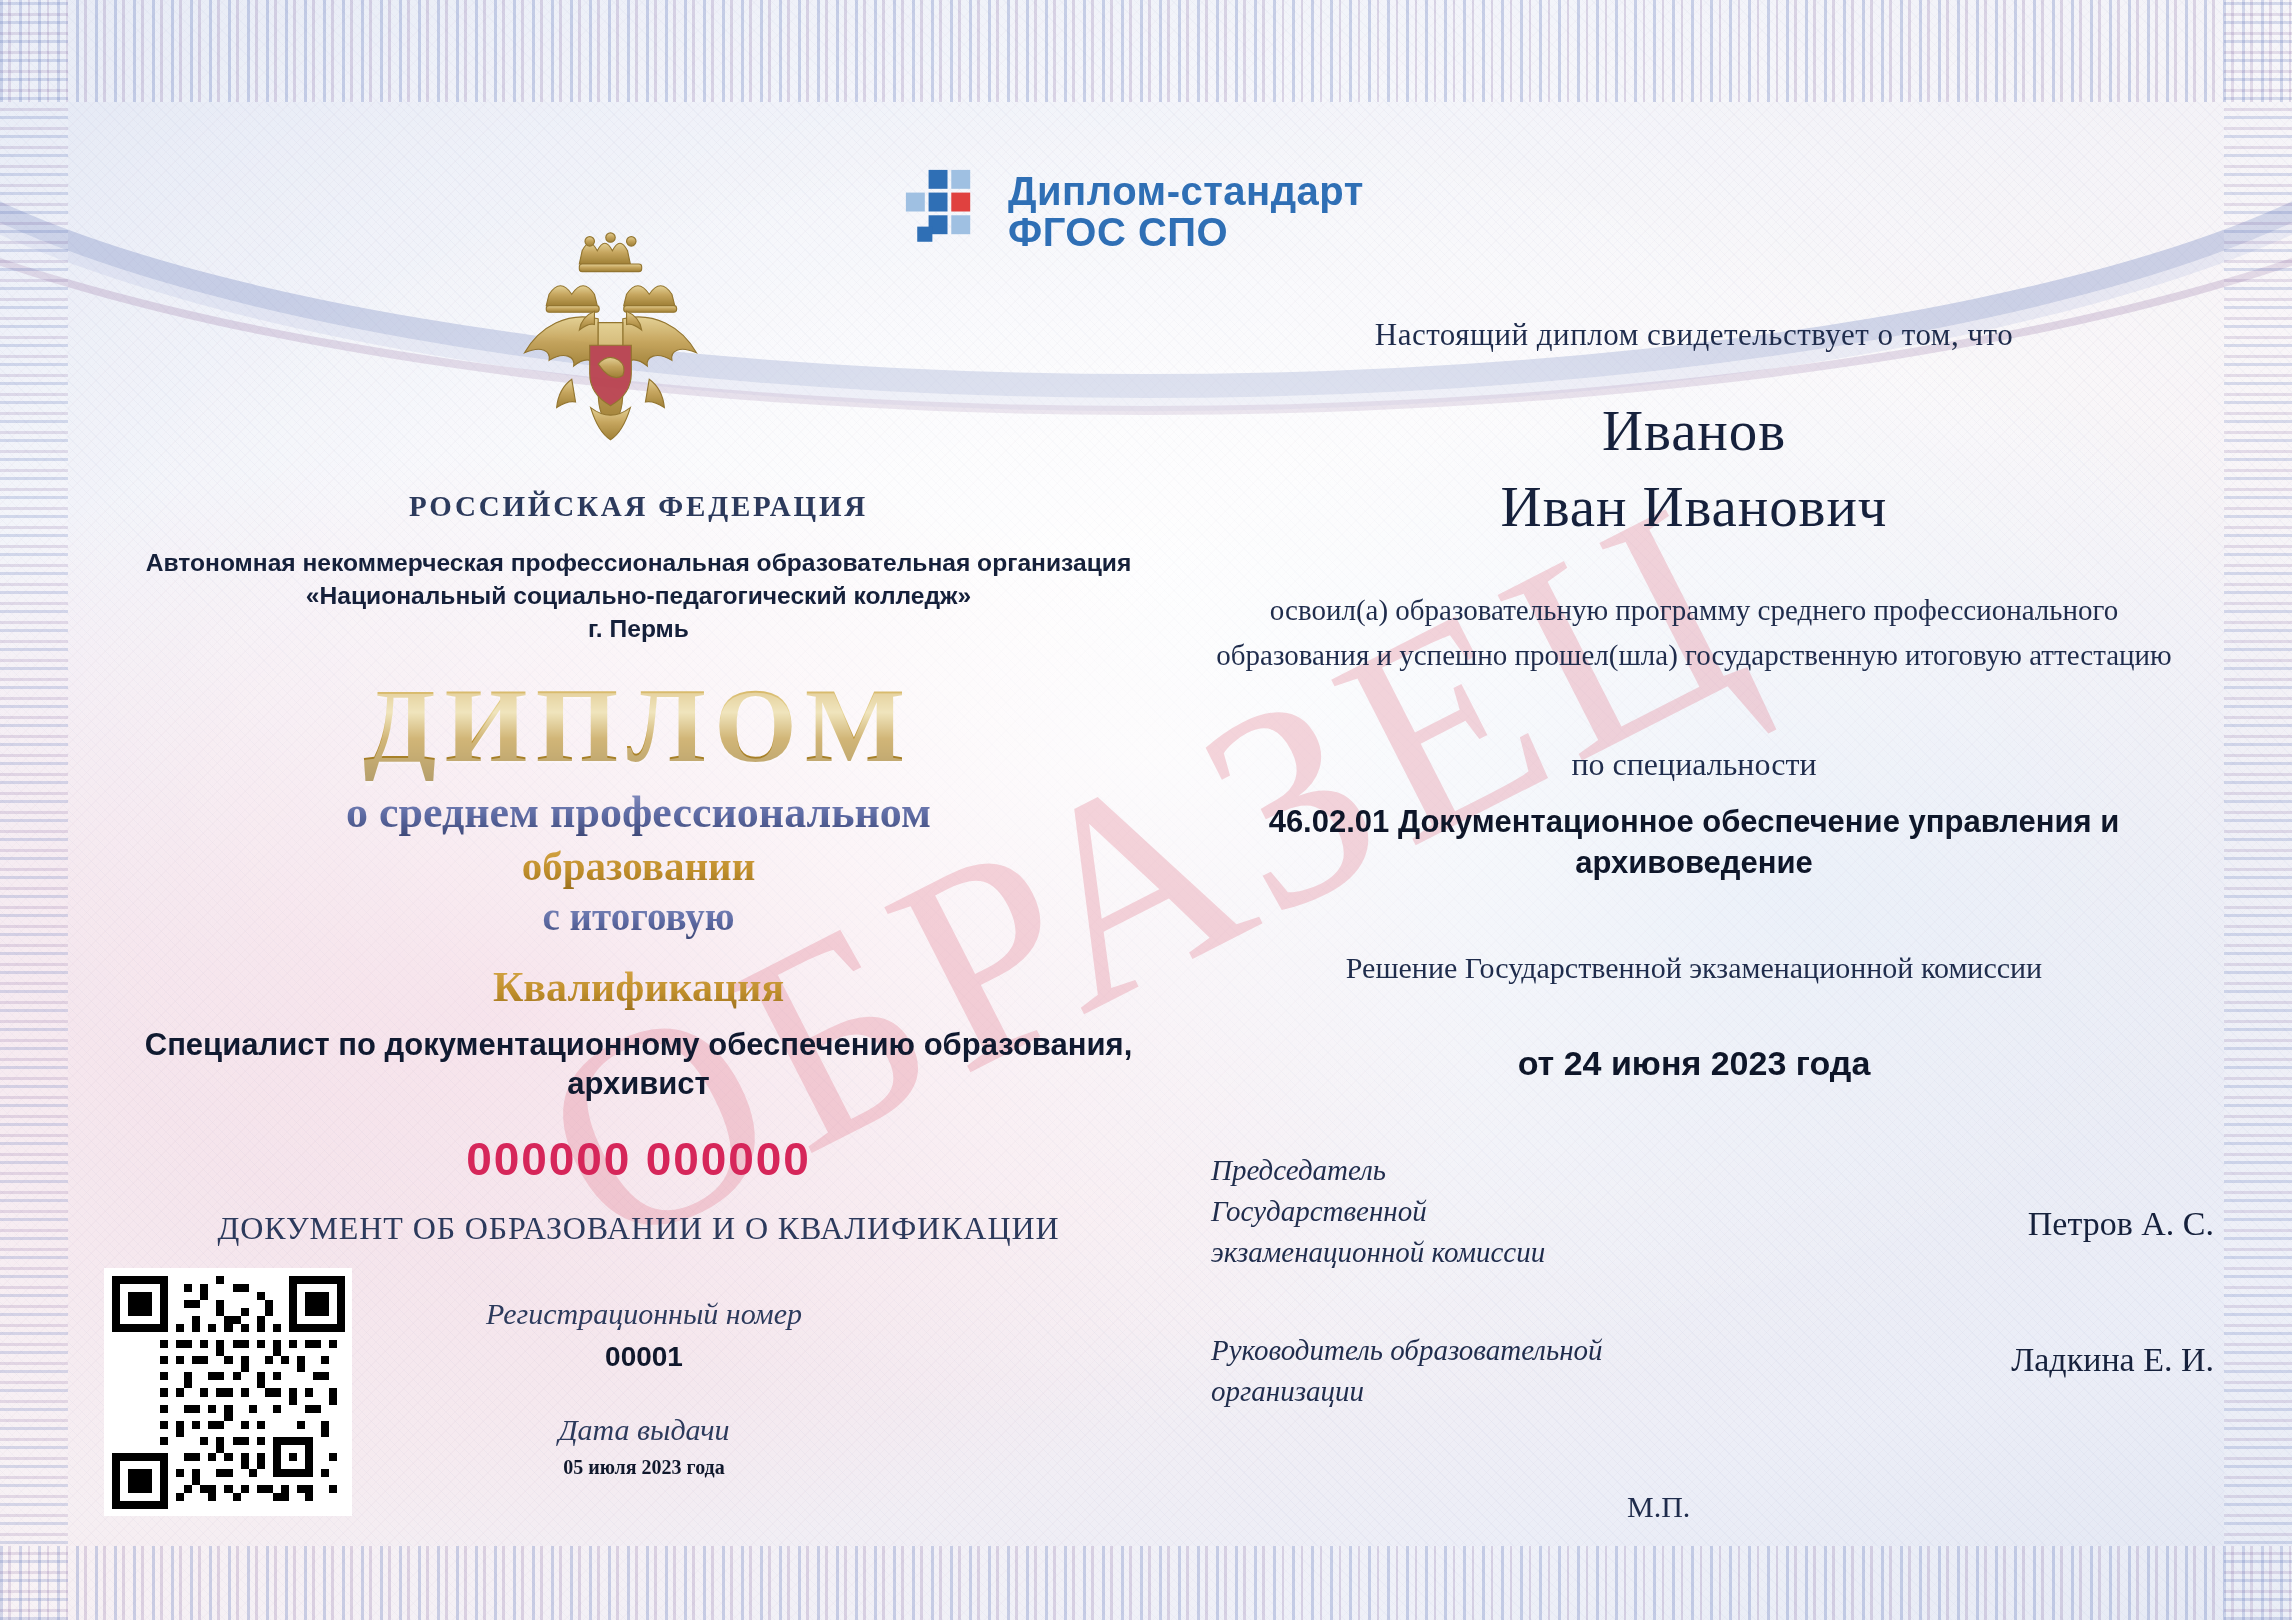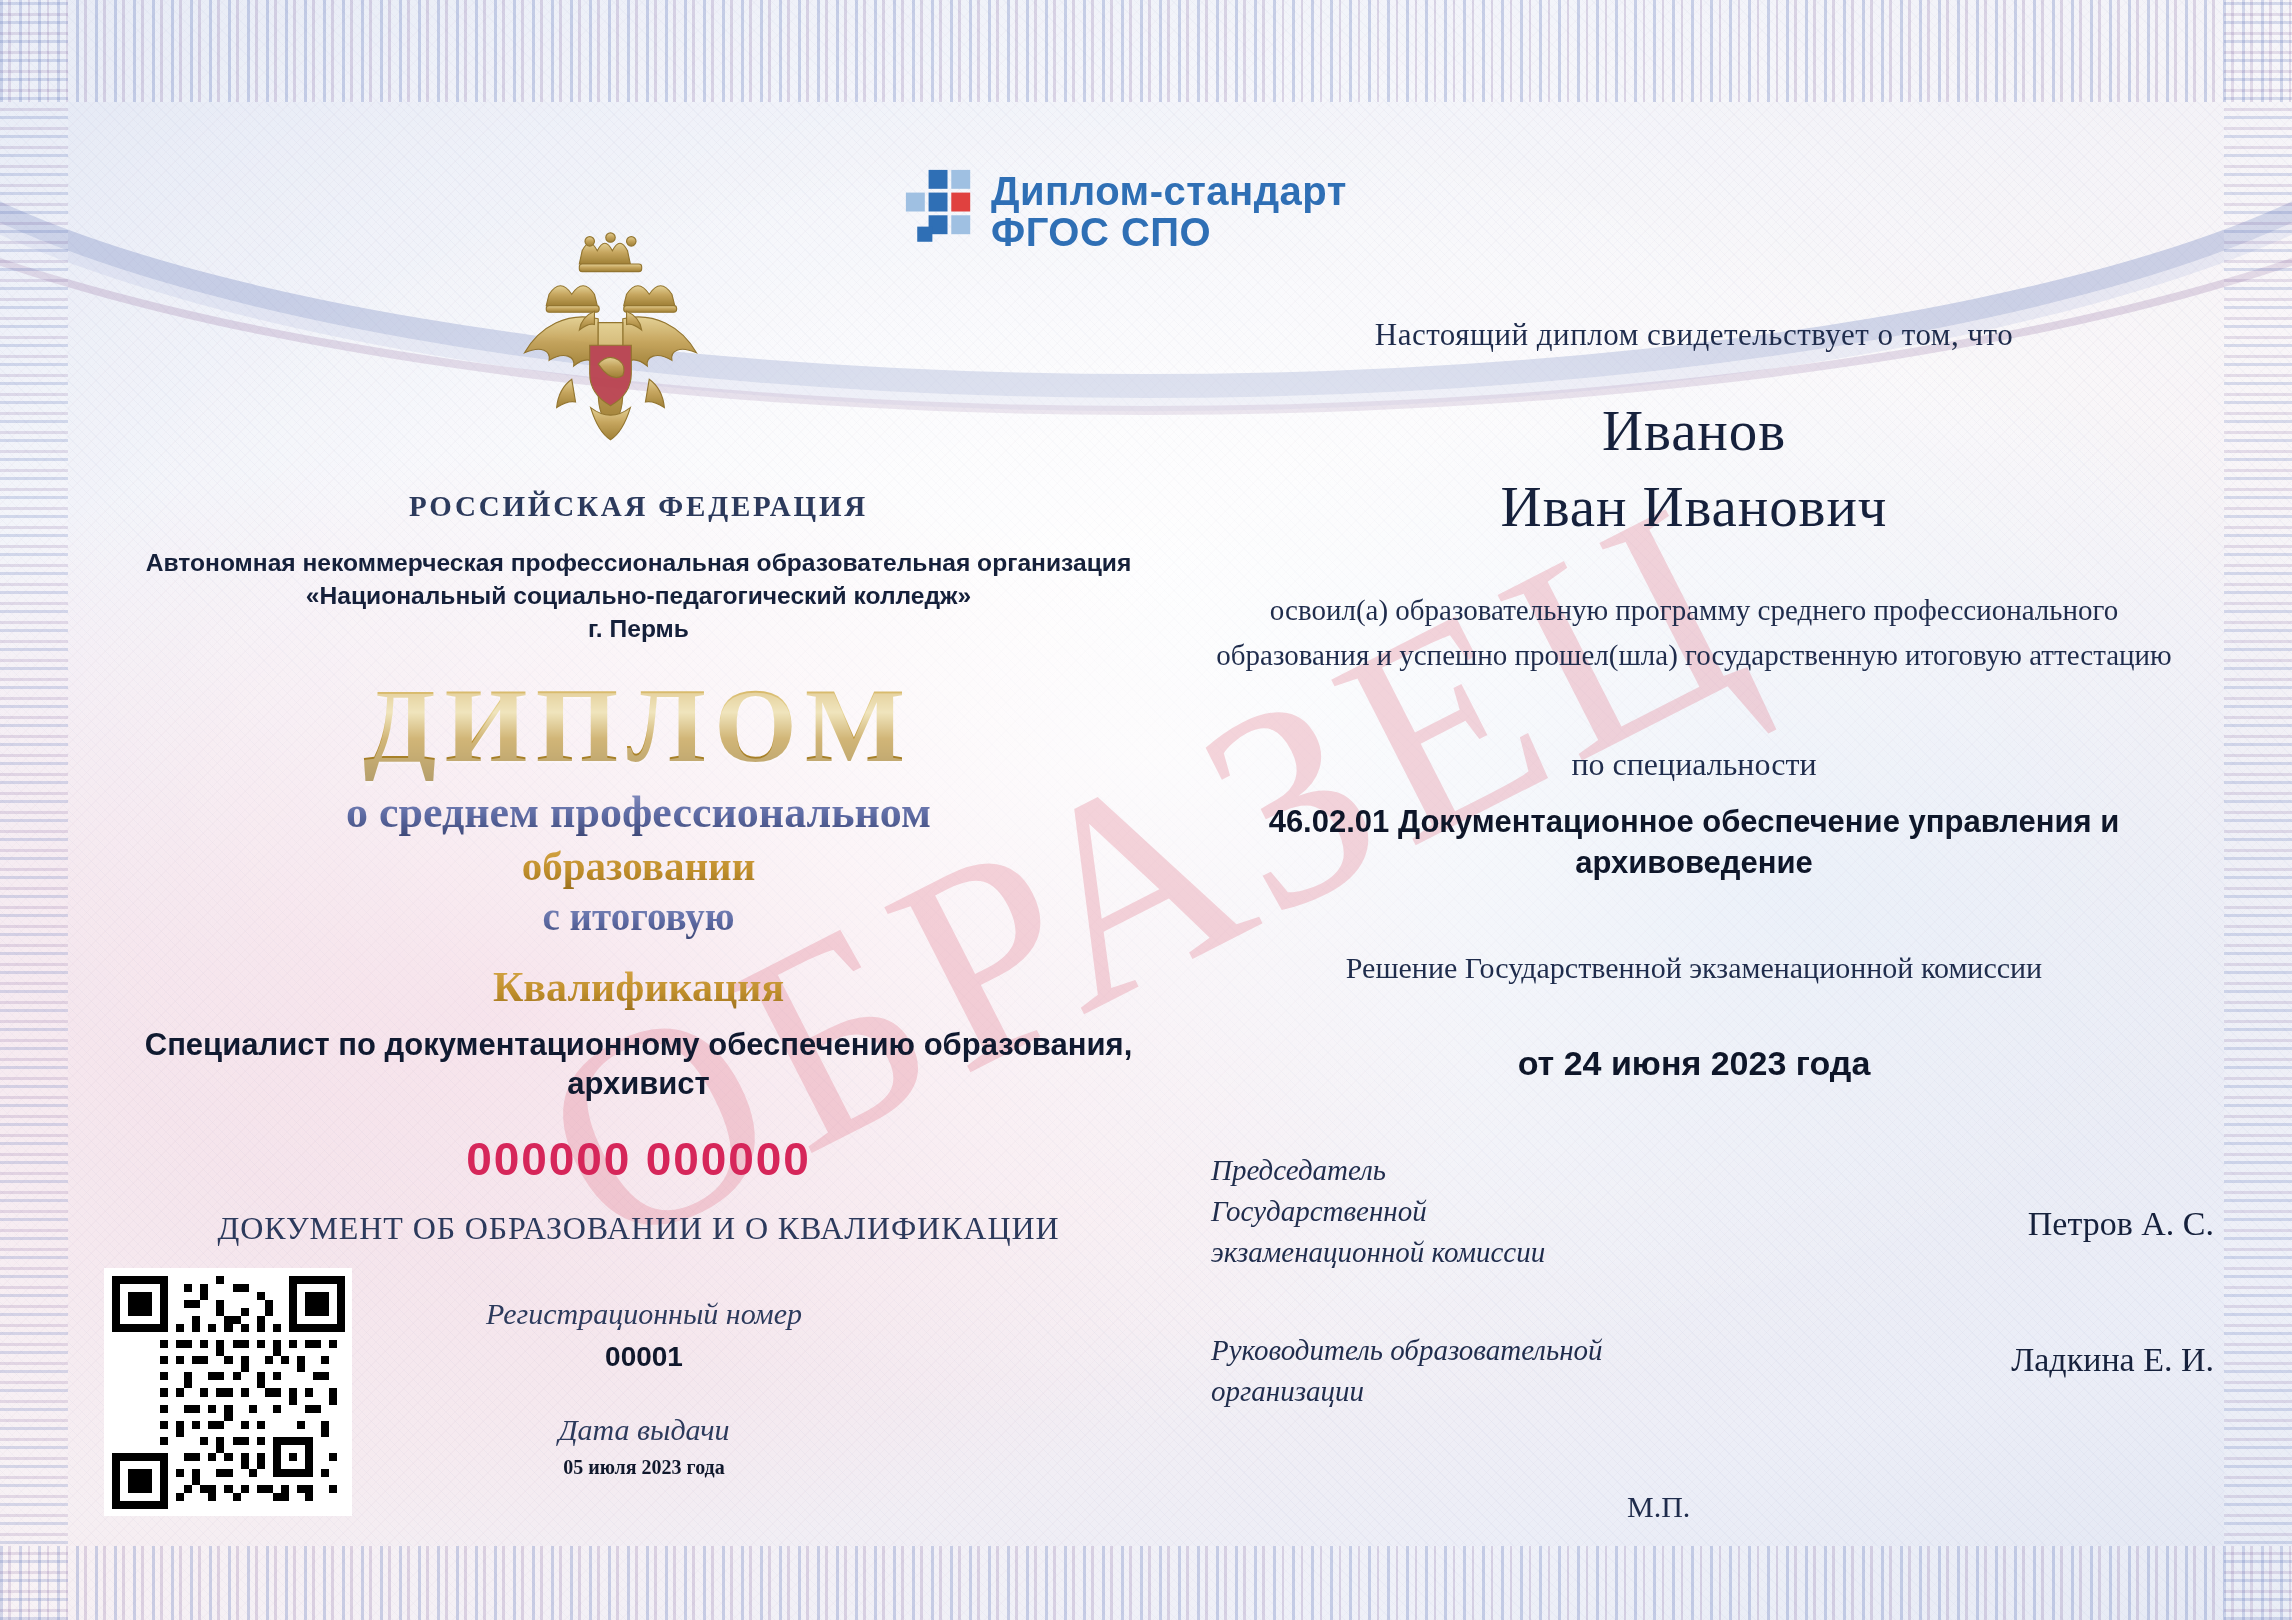--- a/index.html
+++ b/index.html
@@ -115,20 +115,21 @@
     font-weight: 400;
   }
 
   
   .logo {
     position: absolute;
     left: 904px;
     top: 168px;
     display: flex;
     align-items: center;
+    gap: 17px;
   }
   .logo-mark {
     width: 87px; height: 87px;
     position: relative;
   }
   .logo-text {
     font-family: "Liberation Sans", sans-serif;
     line-height: 1.02;
   }
   .logo-text .l1 {

